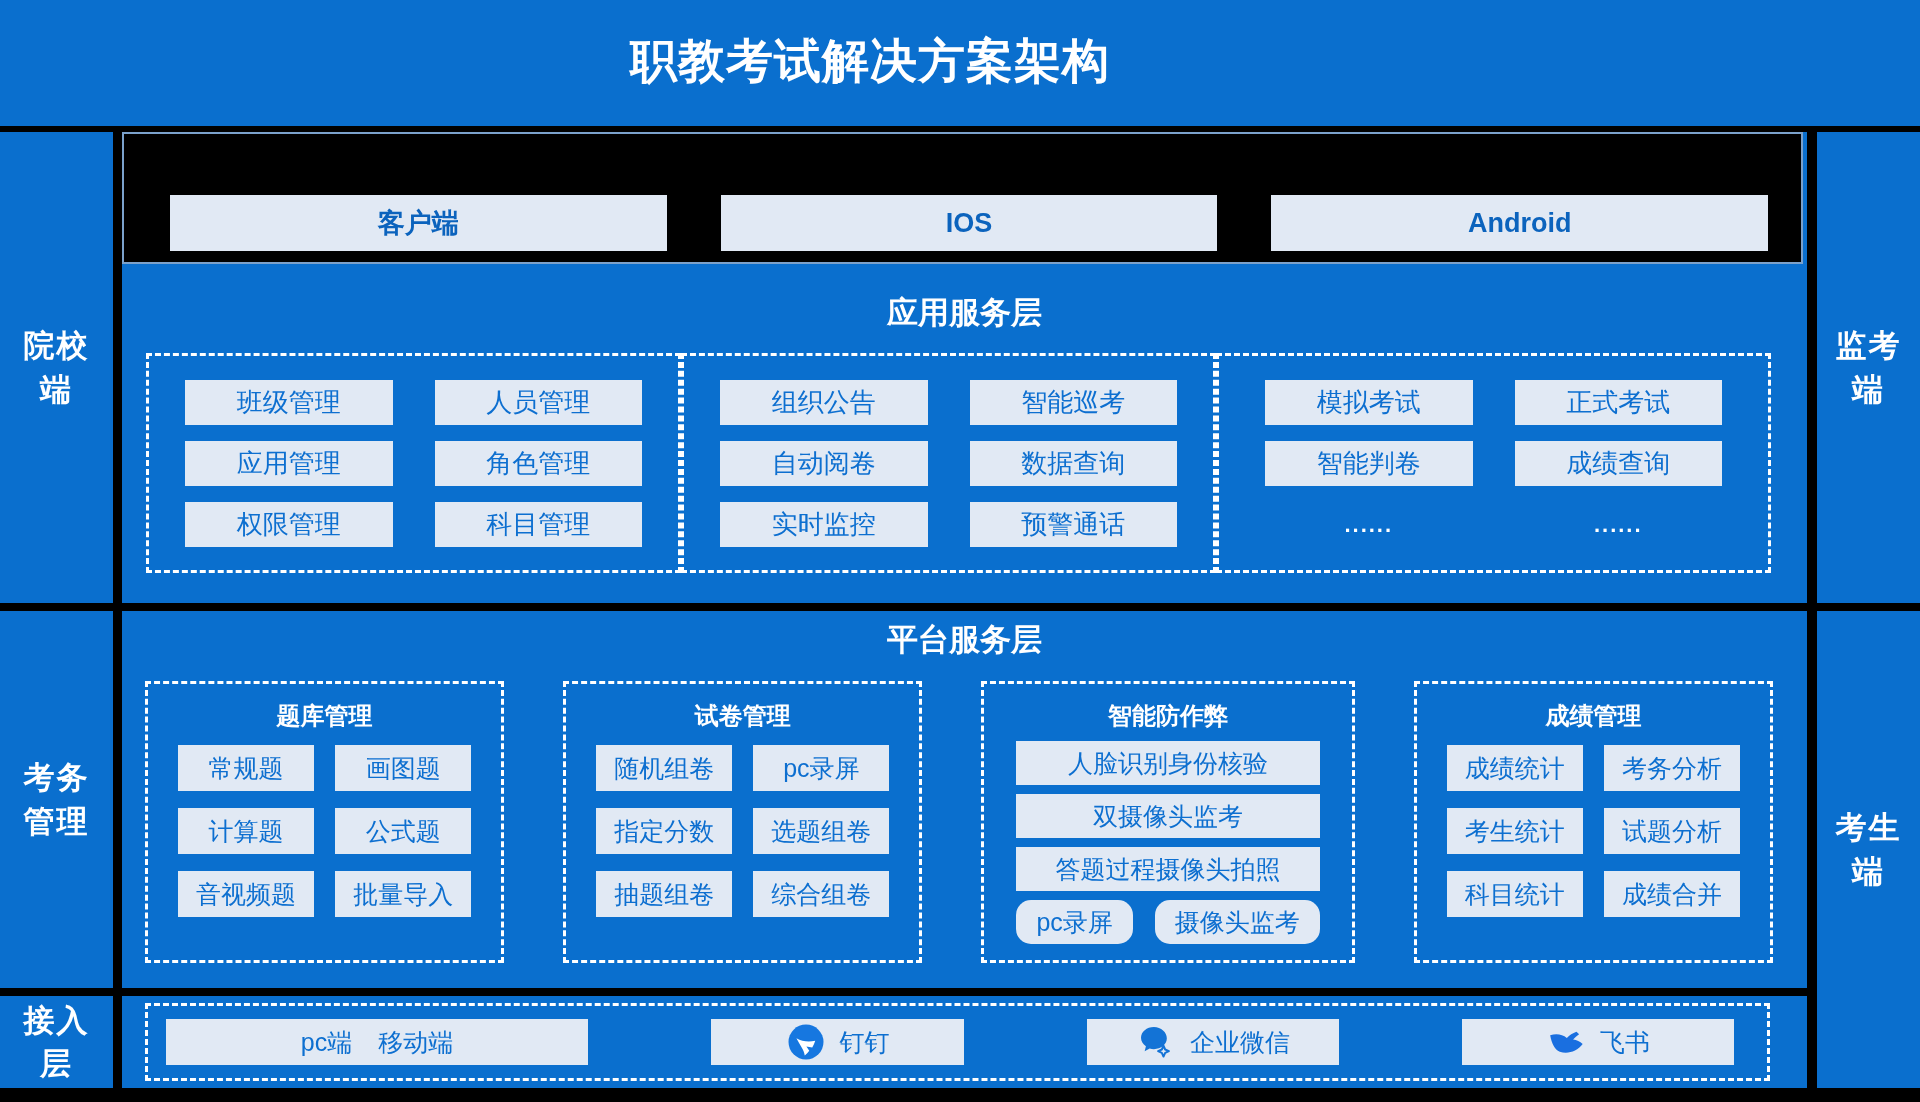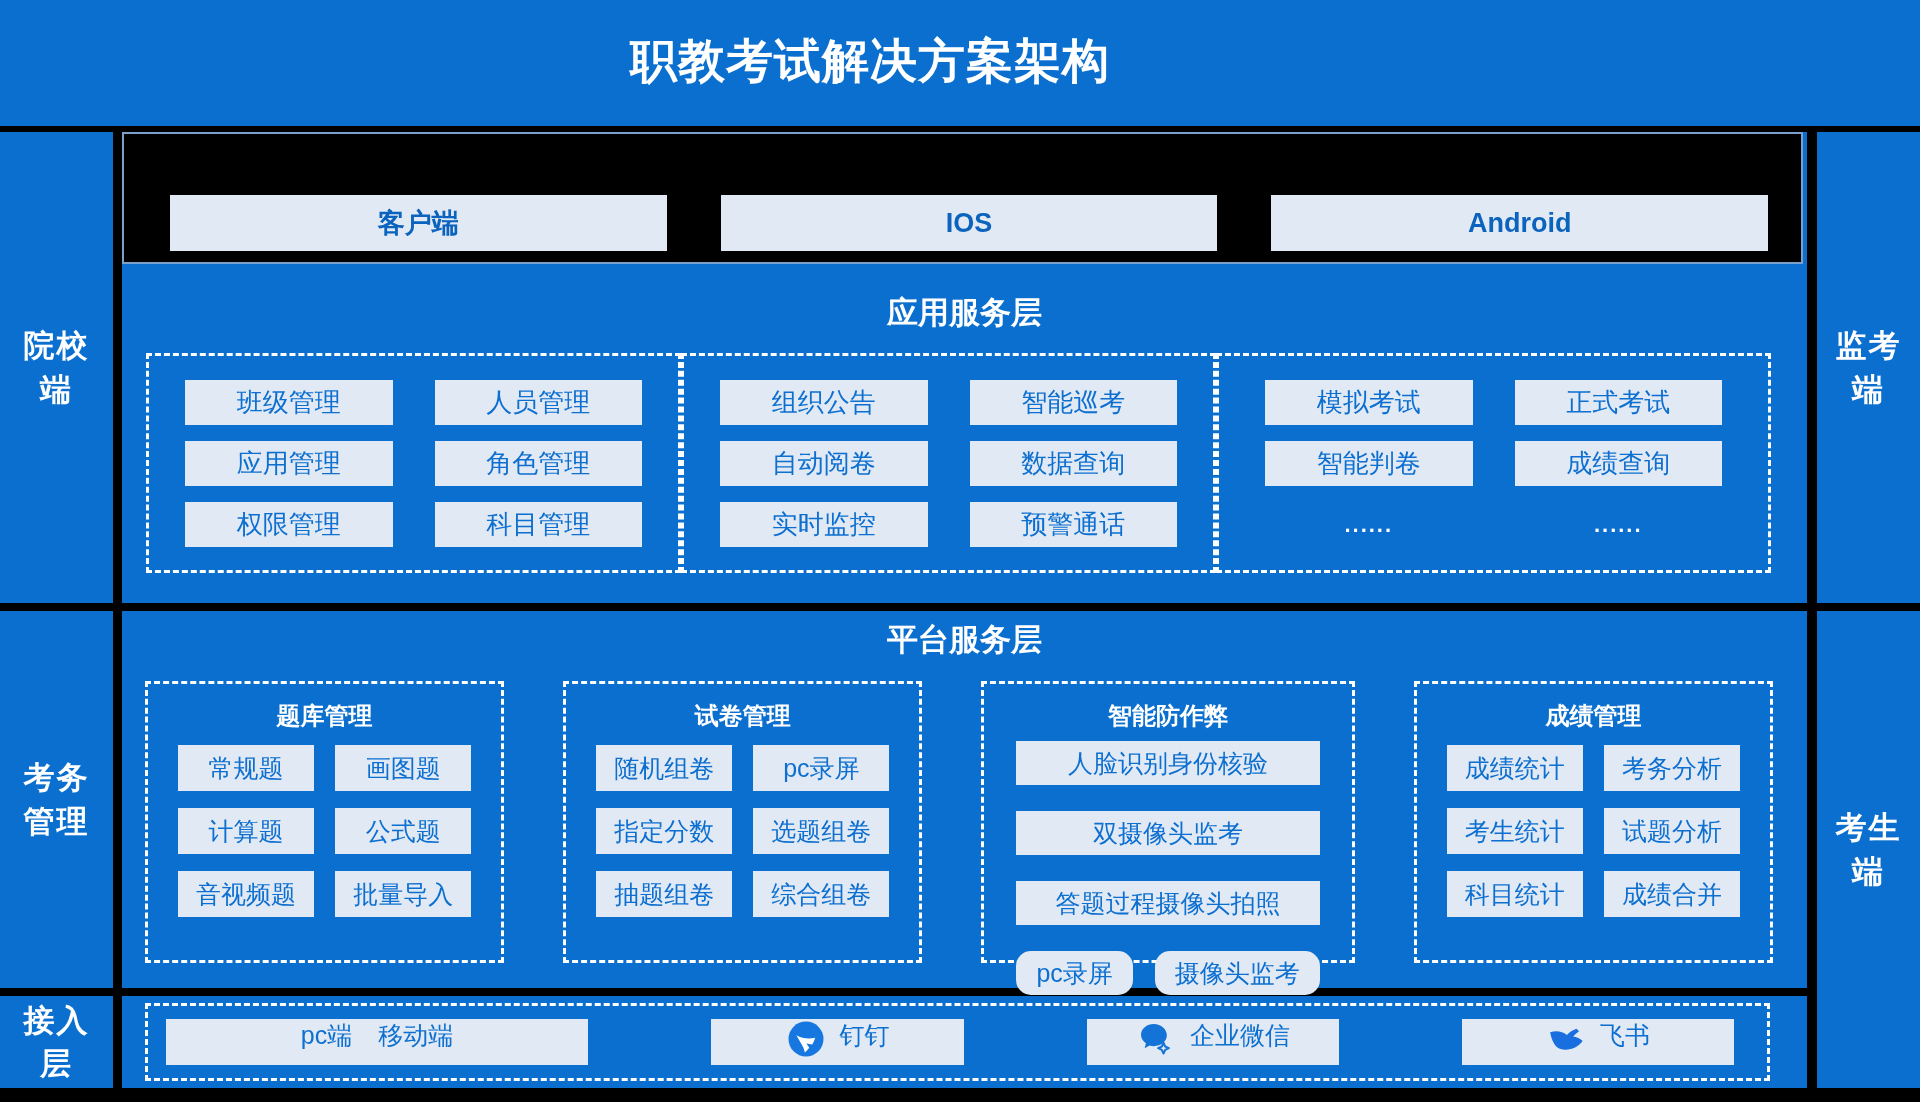--- a/index.html
+++ b/index.html
@@ -73,34 +73,34 @@
   .ghead{
     color:var(--white);font-size:24px;font-weight:bold;text-align:center;
     margin-top:13px;height:38px;line-height:38px;
   }
   .pgrid{
     margin-top:10px;display:grid;grid-template-columns:1fr 1fr;
     column-gap:21px;row-gap:17px;grid-auto-rows:46px;
     align-content:start;padding:0 30px;
   }
   .pgrid .btn{font-size:25px;}
-  .anti{margin-top:6px;display:flex;flex-direction:column;gap:26px;padding:0 32px;}
+  .anti{margin-top:6px;display:flex;flex-direction:column;gap:9px;padding:0 32px;}
   .anti .btn{height:44px;font-size:25px;}
   .anti-row{display:flex;gap:22px;justify-content:center;}
   .anti-row .btn{height:44px;padding:0 20px;border-radius:15px;}
 
   
   .access{
     margin:7px 37px 3px 23px;height:78px;
     display:flex;align-items:center;justify-content:space-between;
     padding:0 33px 0 18px;
   }
   .acc-box{
     height:46px;background:var(--box);color:var(--boxtext);font-size:25px;
-    display:flex;align-items:flex-start;justify-content:center;white-space:nowrap;
+    display:flex;align-items:center;justify-content:center;white-space:nowrap;
   }
   .acc-box .ico{width:40px;height:40px;margin-right:14px;flex:0 0 auto;display:block;}
   .acc-1{width:422px;gap:26px;}
   .acc-2{width:253px;} .acc-3{width:252px;} .acc-4{width:272px;}
 </style>
 </head>
 <body>
 
 <div class="frame">
 

